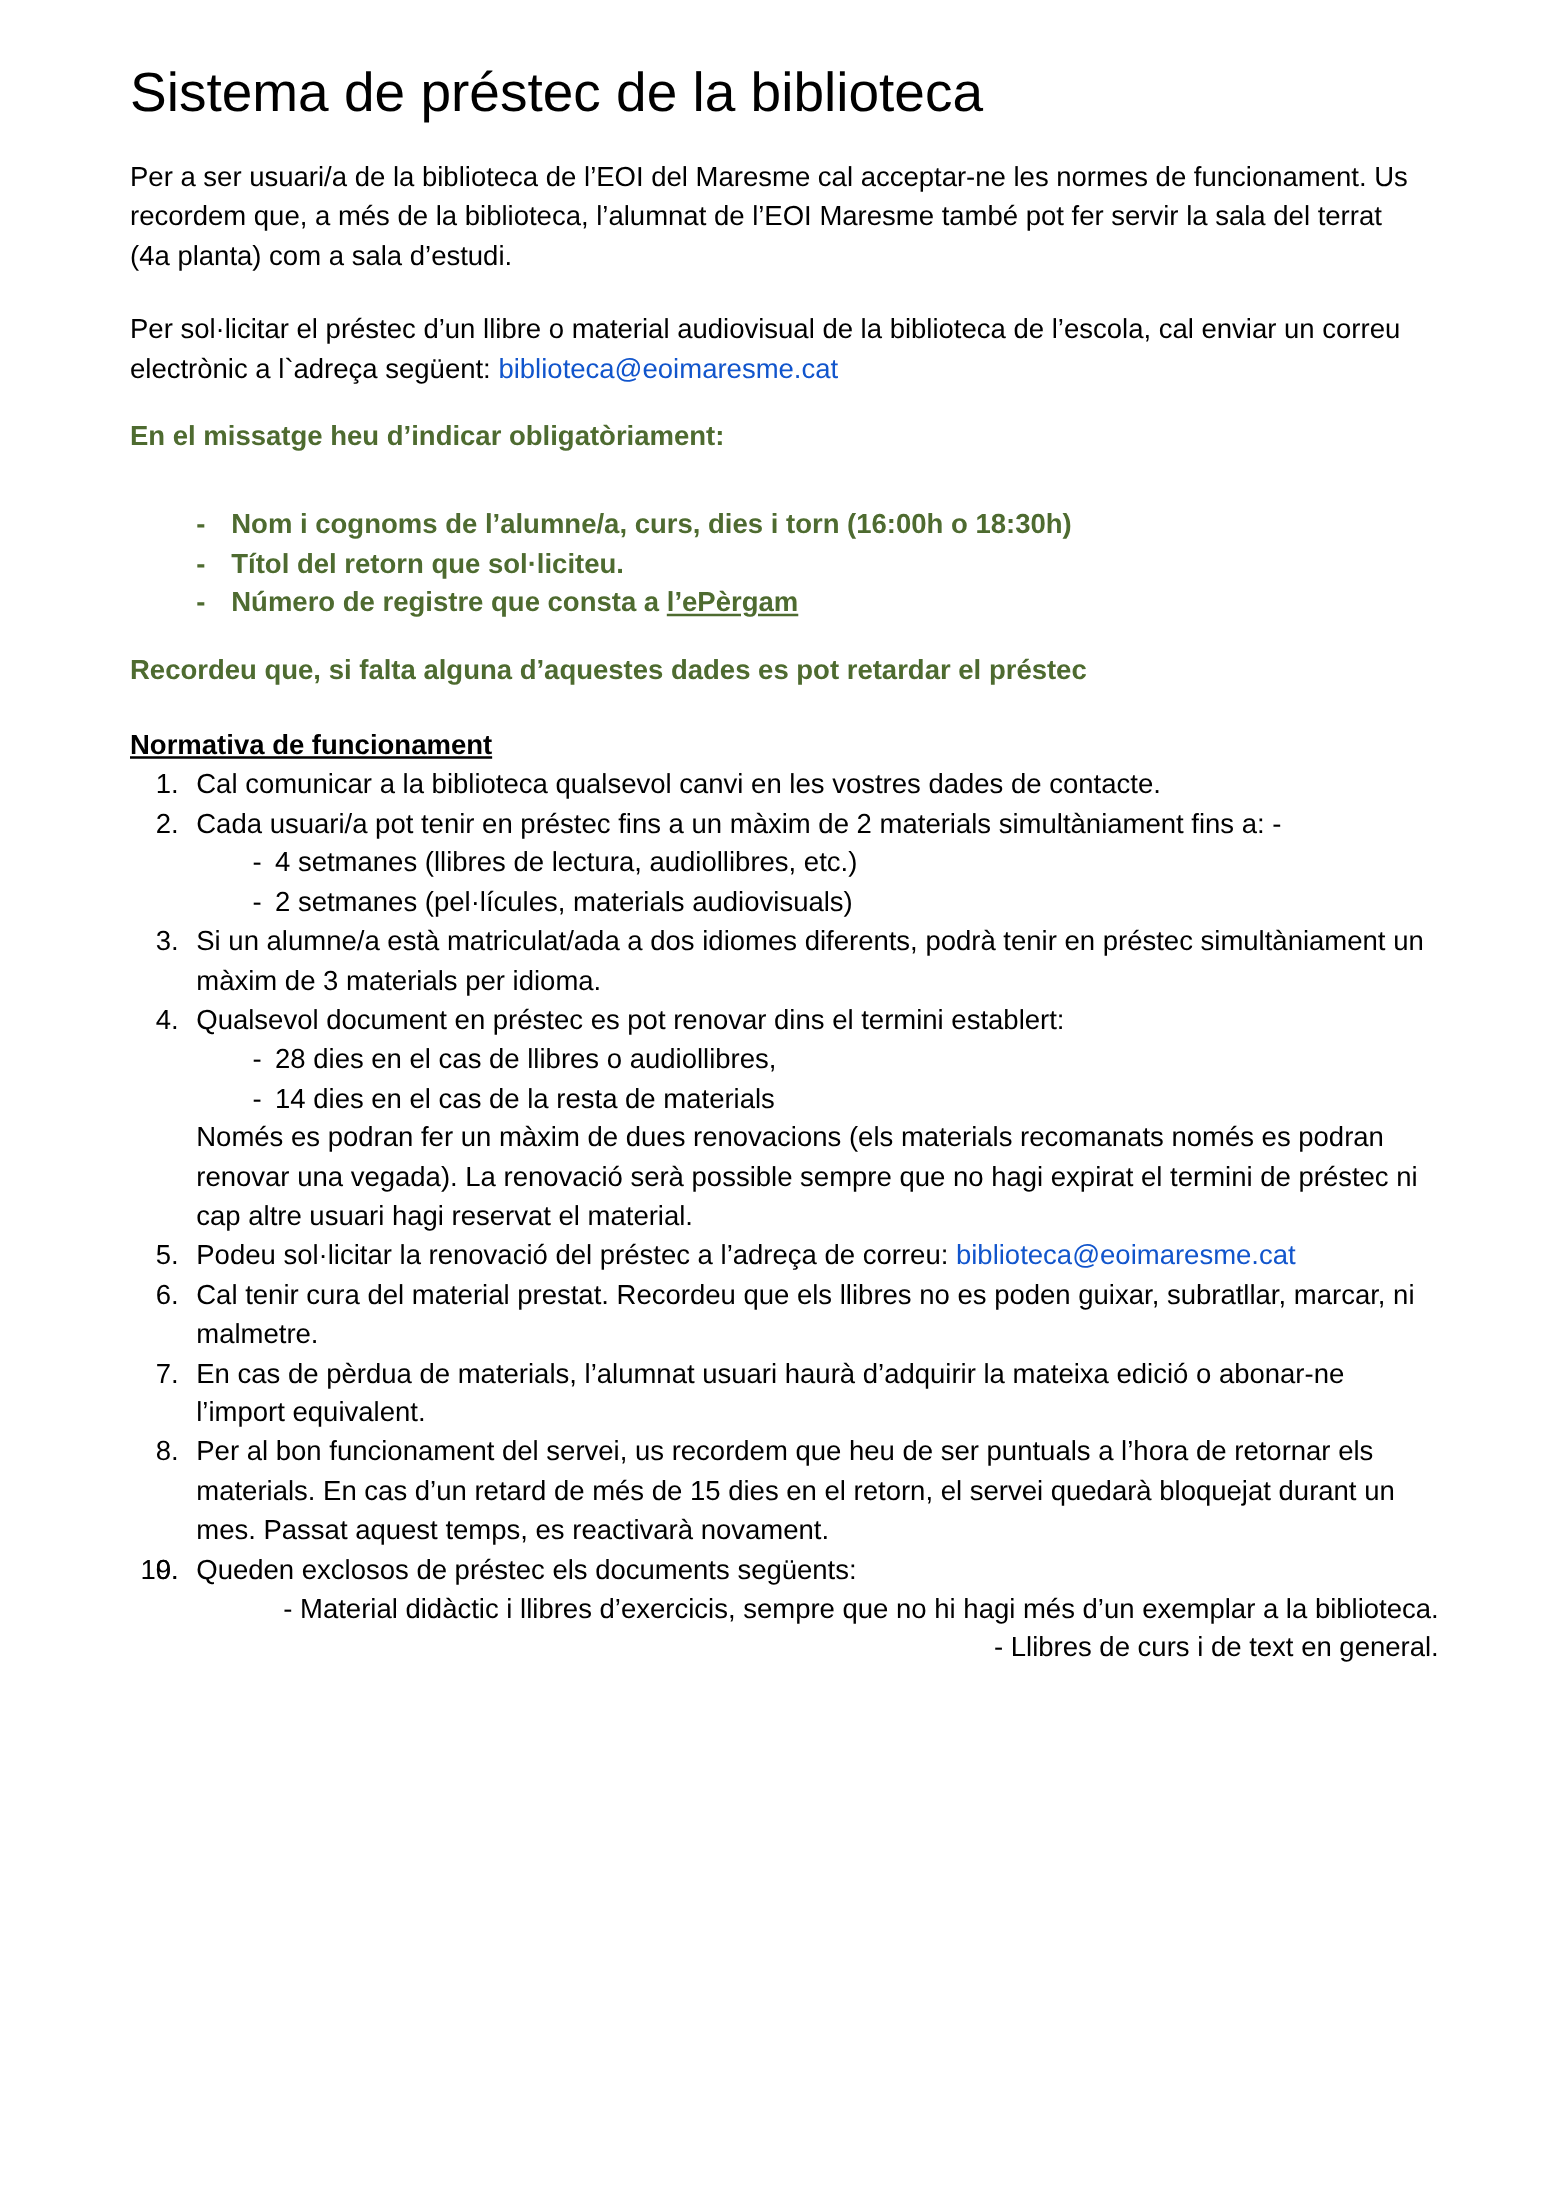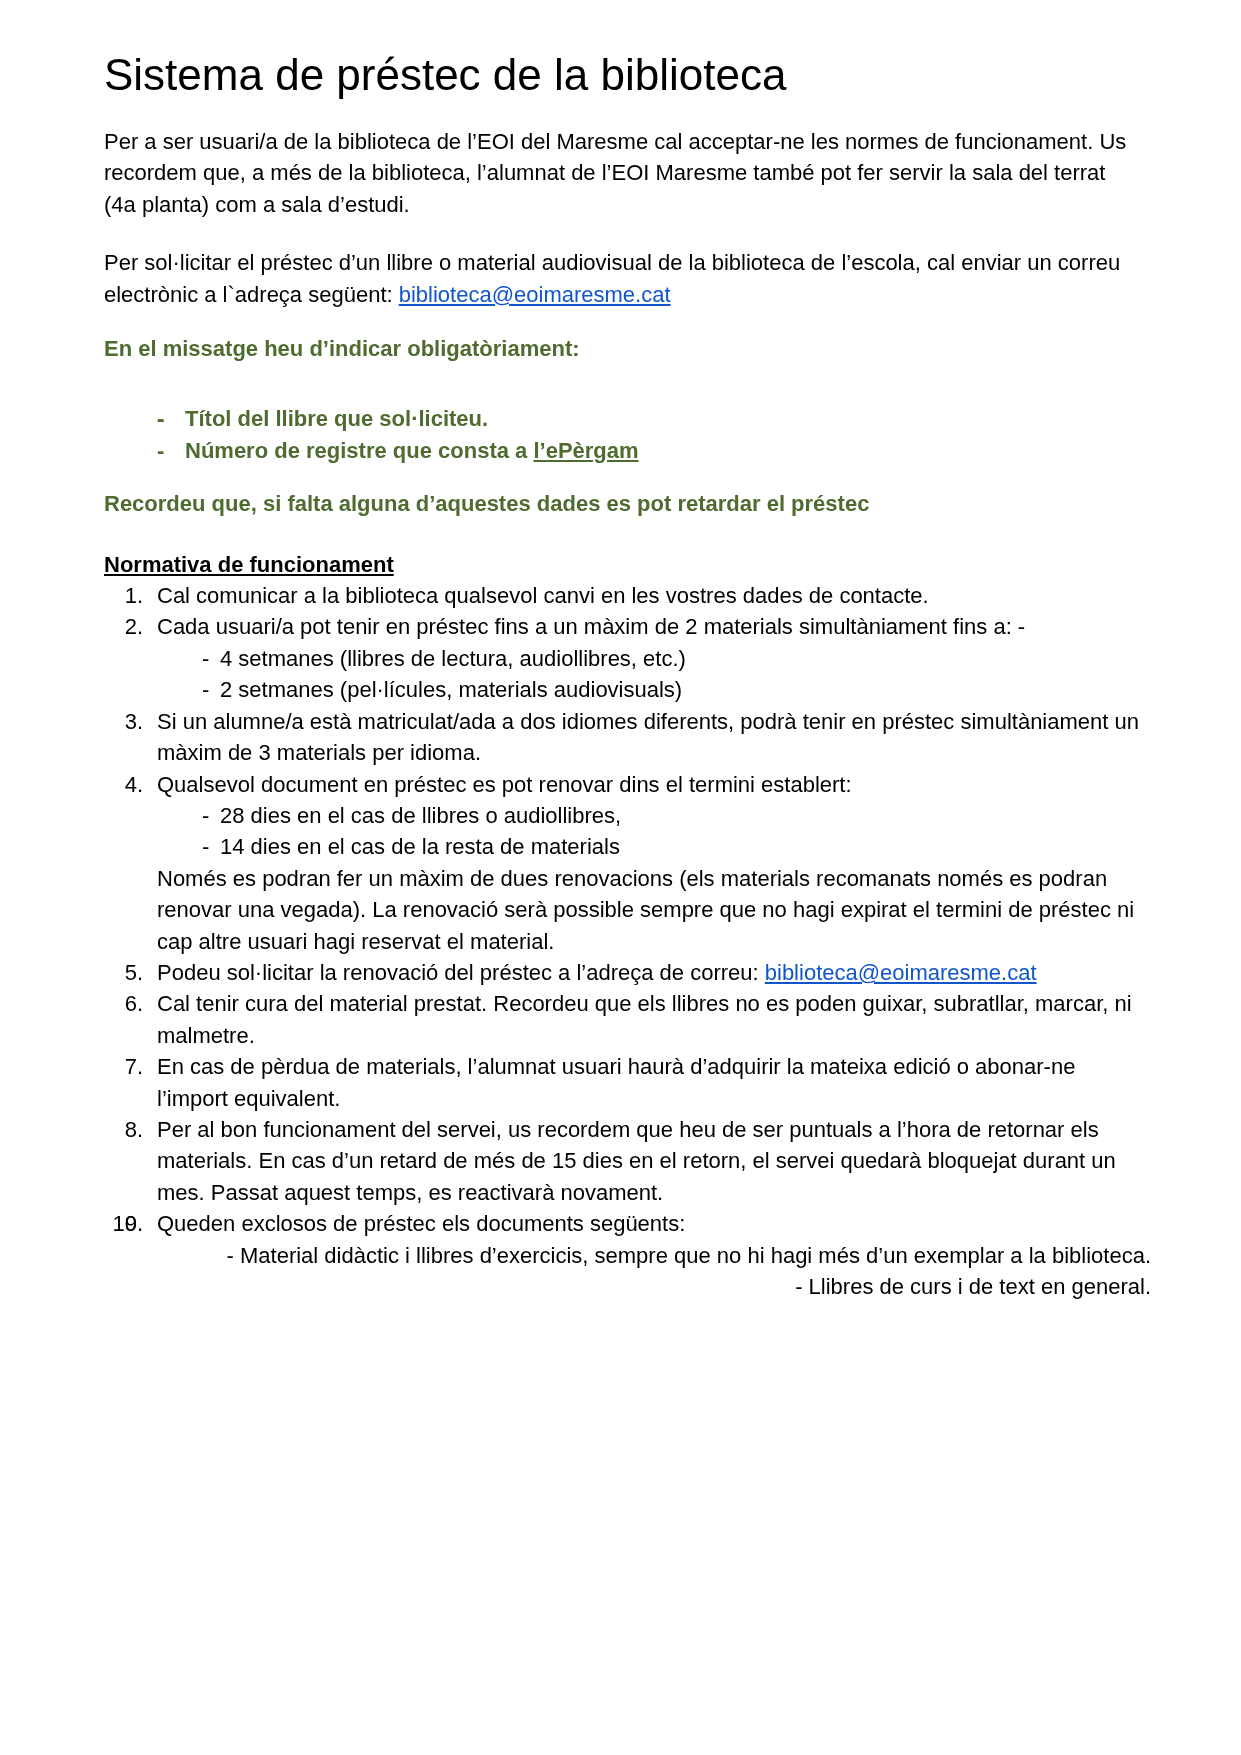--- a/index.html
+++ b/index.html
@@ -91,21 +91,20 @@
     }
     .cont { max-width: 1000px; }
     .excl {
       padding-left: 29px;
       text-indent: -10px;
       max-width: 1000px;
       text-align: right;
     }
     a.blue-link, span.blue-link {
       color: var(--link-blue);
-      text-decoration: underline;
       cursor: pointer;
     }
     a.green-link, span.green-link {
       color: var(--accent-green);
       text-decoration: underline;
       cursor: pointer;
     }
   </style>
 </head>
 <body>
@@ -116,24 +115,25 @@
 
   <p class="p1">Per a ser usuari/a de la biblioteca de l’EOI del Maresme cal acceptar-ne les normes de funcionament. Us recordem que, a més de la biblioteca, l’alumnat de l’EOI Maresme també pot fer servir la sala del terrat (4a planta) com a sala d’estudi.</p>
 
   <p class="p2"><span>Per sol·licitar el préstec d’un llibre o material audiovisual de la biblioteca de l’escola, cal enviar un correu electrònic a l`adreça següent: </span><a class="blue-link">biblioteca@eoimaresme.cat</a></p>
 
   <p class="green bold req-heading">En el missatge heu d’indicar obligatòriament:</p>
 
   <ul class="req-list green bold">
     <li>
       <span class="dash">-</span>
+      <span>Nom i cognoms de l’alumne/a, curs, dies i torn (16:00h o 18:30h)</span>
     </li>
     <li>
       <span class="dash">-</span>
-      <span>Títol del llibre que sol·liciteu.</span>
+      <span>Títol del retorn que sol·liciteu.</span>
     </li>
     <li>
       <span class="dash">-</span>
       <span>Número de registre que consta a </span><a class="green-link bold">l’ePèrgam</a>
     </li>
   </ul>
 
   <p class="green bold req-note">Recordeu que, si falta alguna d’aquestes dades es pot retardar el préstec</p>
 
   <p class="rules-heading">Normativa de funcionament</p>

